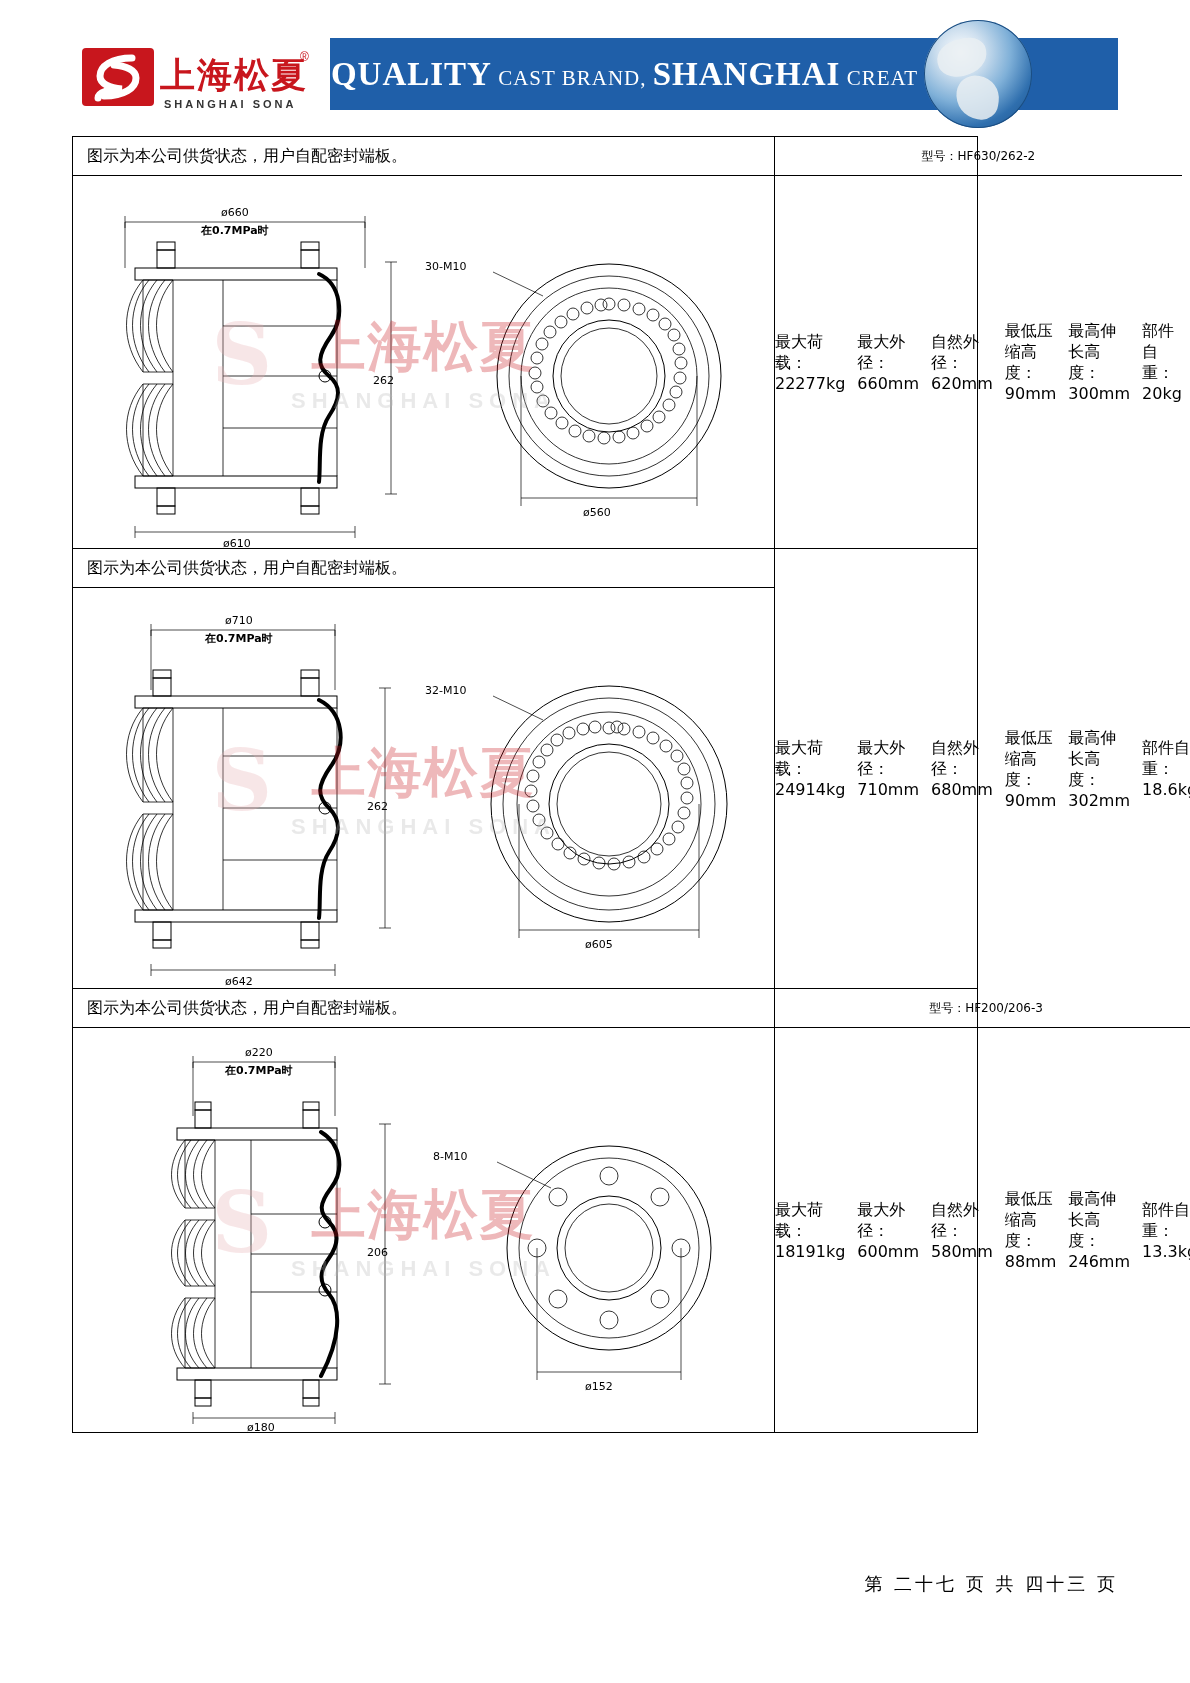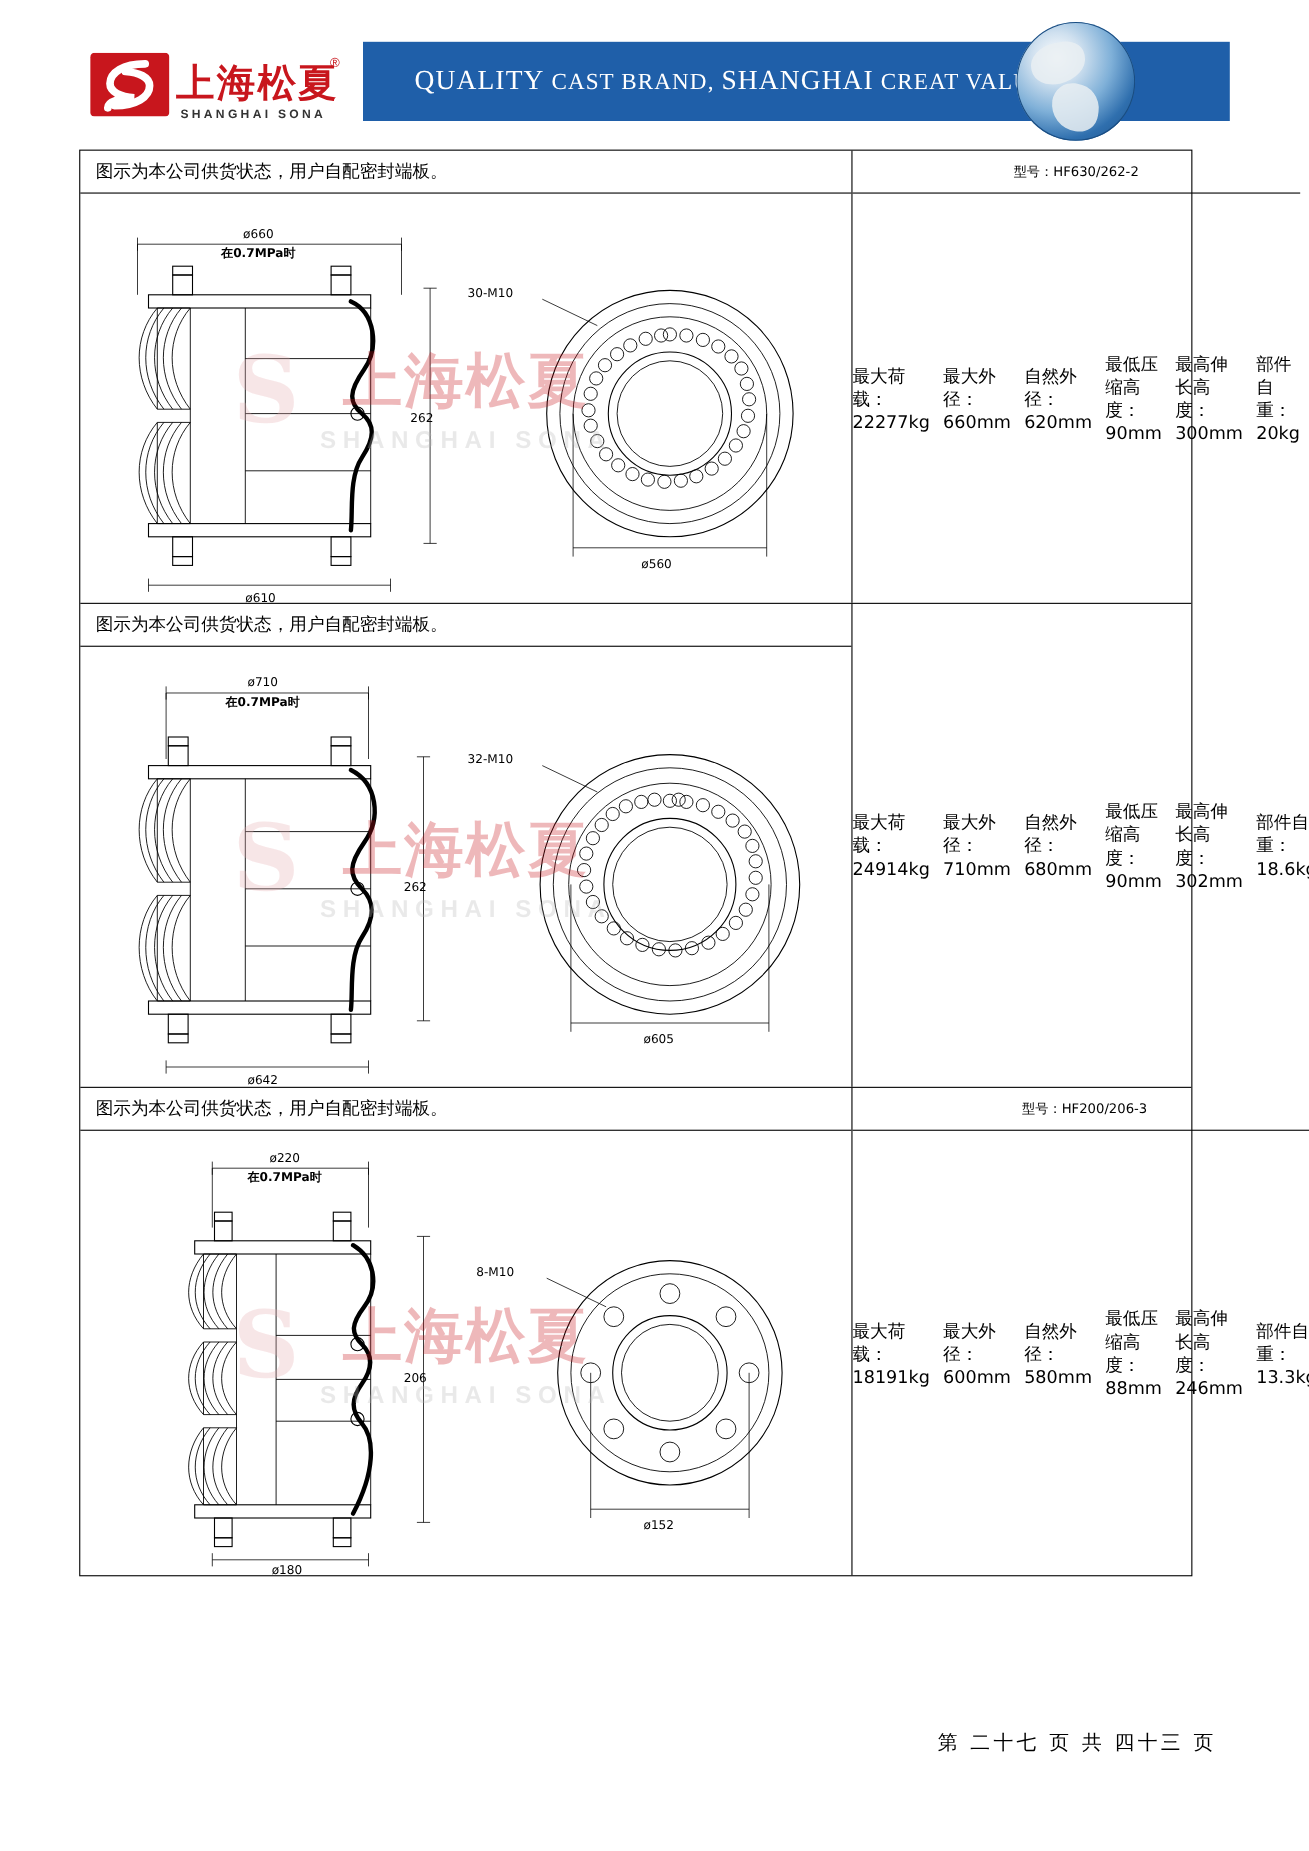--- a/index.html
+++ b/index.html
@@ -40,21 +40,21 @@
   .banner {
     flex:1; height:72px; background:#1f5fa9; position:relative;
     display:flex; align-items:center; justify-content:center;
     margin-left:8px;
   }
   .banner-text {
     color:#ffffff; font-family:"Liberation Serif", serif;
     font-size:21px; letter-spacing:1px; white-space:nowrap;
     padding-right:120px;
   }
-  .banner-text .big { font-size:25px; font-weight:normal; }
+  .banner-text .big { font-size:33px; font-weight:bold; }
   .globe {
     position:absolute; right:86px; top:-18px; width:108px; height:108px;
     border-radius:50%;
     background:
       radial-gradient(circle at 34% 30%, #ffffff 0%, #cfe0ef 22%, #7fb0d8 48%, #2f6fae 72%, #1d4f86 100%);
     box-shadow:0 0 0 1px #1a4d82 inset;
     overflow:hidden;
   }
   .globe::before{
     content:""; position:absolute; left:12%; top:18%; width:46%; height:34%;
@@ -62,21 +62,21 @@
     transform:rotate(-12deg); opacity:.85;
   }
   .globe::after{
     content:""; position:absolute; left:30%; top:52%; width:40%; height:40%;
     background:#e9eef2; border-radius:45% 55% 40% 60%;
     transform:rotate(8deg); opacity:.85;
   }
 
   
   .table {
-    position:absolute; left:72px; top:136px; width:1012px;
+    position:absolute; left:72px; top:136px; width:906px;
     border:1px solid #000; box-sizing:border-box;
   }
   .row { display:flex; border-bottom:1px solid #000; }
   .row:last-child { border-bottom:none; }
   .left-cell { width:702px; box-sizing:border-box; border-right:1px solid #000; position:relative; }
   .right-cell { flex:1; box-sizing:border-box; display:flex; flex-direction:column; }
   .note {
     height:38px; line-height:38px; padding-left:14px;
     border-bottom:1px solid #000; font-size:16px;
     font-family:"DejaVu Sans", sans-serif;
@@ -121,21 +121,21 @@
   svg { display:block; }
   .ln { stroke:#000; fill:none; stroke-width:1; }
   .ln-thin { stroke:#000; fill:none; stroke-width:.8; }
   .dim { stroke:#000; fill:none; stroke-width:.7; }
   .bold { stroke:#000; fill:none; stroke-width:4; stroke-linecap:round; }
   .txt { font-family:"DejaVu Sans", sans-serif; font-size:11px; fill:#000; }
   .txt-b { font-family:"DejaVu Sans", sans-serif; font-size:11px; fill:#000; font-weight:bold; }
 
   
   .footer {
-    position:absolute; right:84px; top:1572px;
+    position:absolute; right:72px; top:1572px;
     font-size:18px; font-family:"DejaVu Sans", sans-serif;
     letter-spacing:3px;
   }
 </style>
 </head>
 <body>
 
 <div class="page">
 
   <div class="header">

